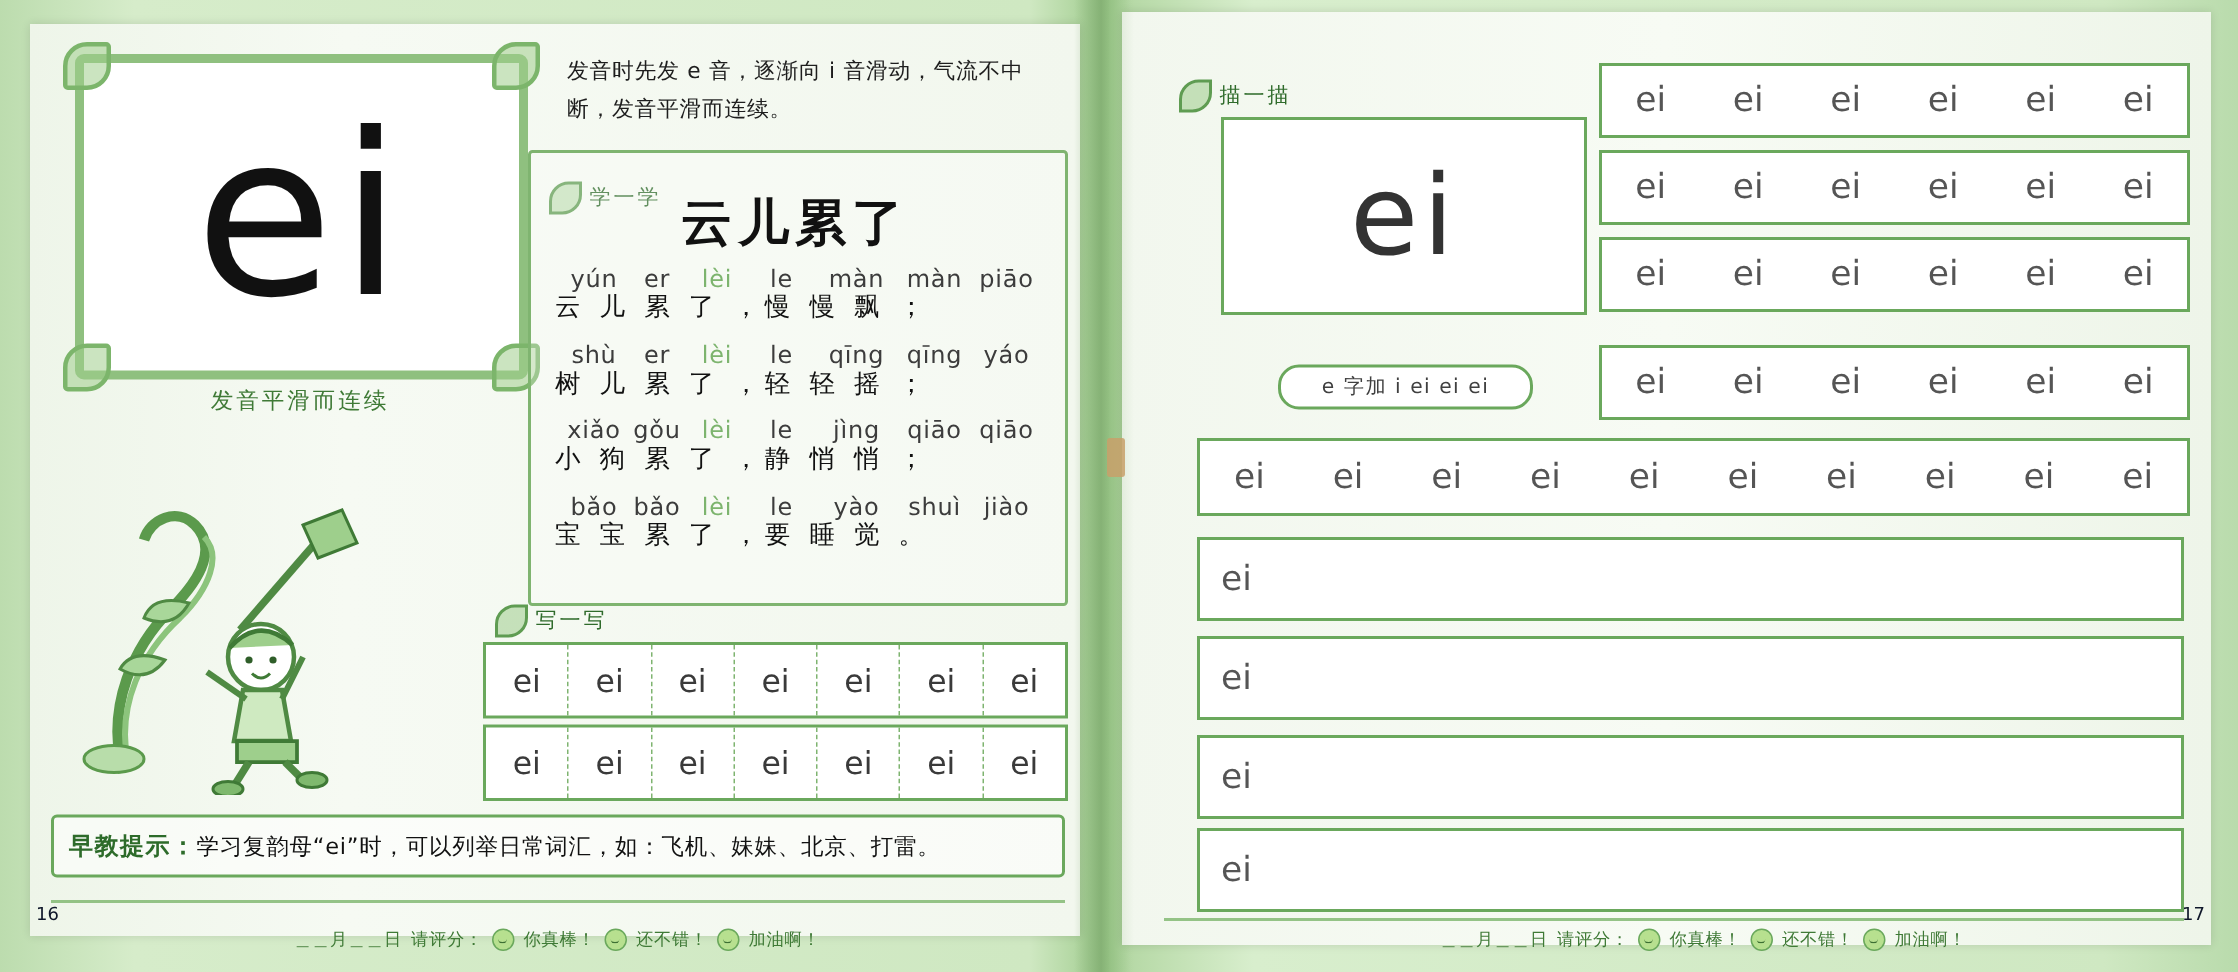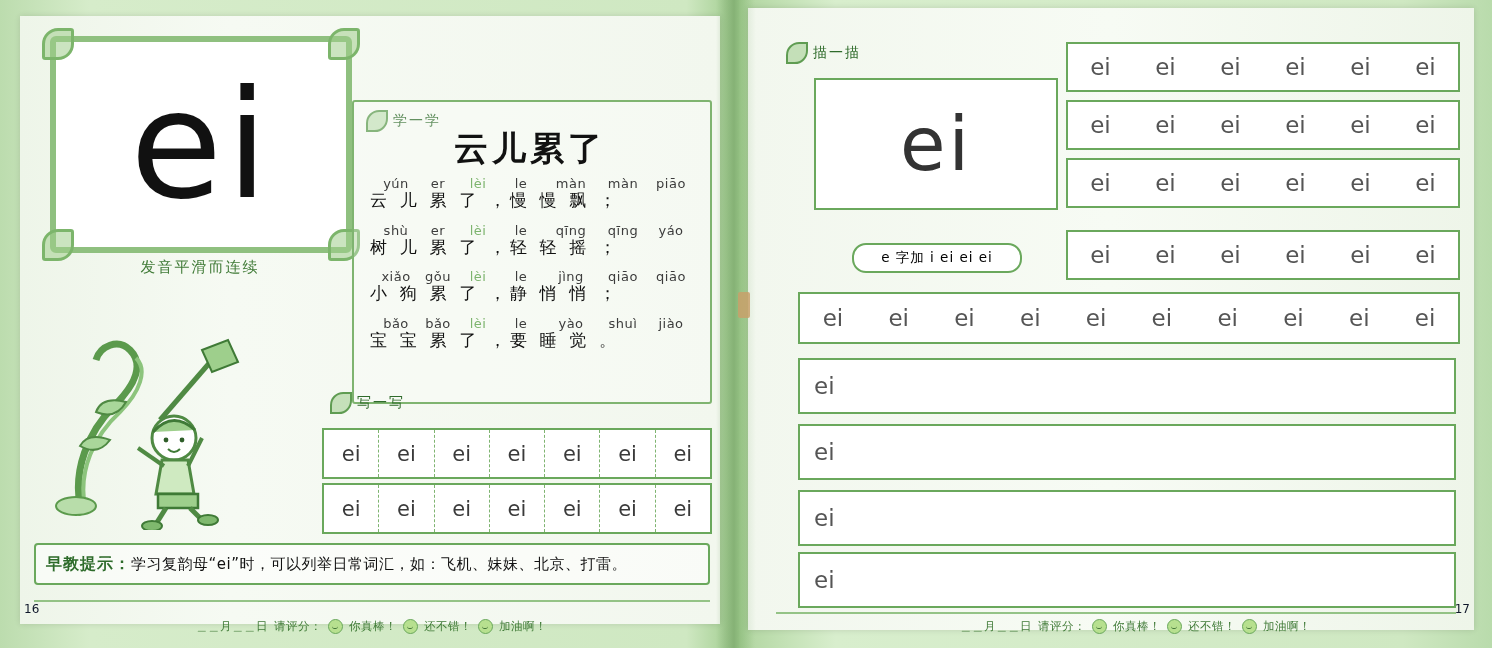--- a/index.html
+++ b/index.html
@@ -58,41 +58,41 @@
     font-size:15px;color:#3f7a36;letter-spacing:2px;
   }
 
   .intro-text{
     position:absolute;left:378px;top:36px;width:330px;
     font-size:14.5px;line-height:1.75;color:#1e1e1e;letter-spacing:.5px;
   }
 
   .tag{
     position:absolute;display:flex;align-items:center;gap:5px;
-    font-size:14px;color:#2f6b2b;letter-spacing:2px;
+    font-size:14px;color:#2f6b2b;letter-spacing:2px;margin-top:11px;
   }
   .tag .leaf{
     width:18px;height:18px;border:2px solid #5f9c52;border-radius:60% 0 60% 0;background:rgba(150,200,130,.5);
   }
   .tag-xueyixue{left:366px;top:110px;}
   .tag-xieyixie{left:330px;top:392px;}
   .tag-miaoyimiao{left:786px;top:42px;}
 
   .poem-box{
     position:absolute;left:352px;top:100px;width:356px;height:300px;
     border:2px solid #7fb470;border-radius:3px;background:rgba(255,255,255,.25);
   }
   .poem-title{
     position:absolute;left:430px;top:126px;width:200px;text-align:center;
     font-size:34px;font-weight:bold;color:#111;letter-spacing:4px;
   }
   .poem-lines{position:absolute;left:370px;top:176px;width:330px;}
   .poem-line{margin-bottom:12px;}
   .pinyin-row{
-    display:flex;gap:0;font-size:13px;color:#3c3c3c;letter-spacing:.5px;
+    display:flex;gap:0;font-size:16px;color:#3c3c3c;letter-spacing:.5px;
     padding-left:4px;
   }
   .pinyin-row span{display:inline-block;text-align:center;}
   .pinyin-row .p1{width:44px}
   .pinyin-row .p2{width:40px}
   .pinyin-row .p3{width:40px;color:#7db46e}
   .pinyin-row .p4{width:46px}
   .pinyin-row .p5{width:54px}
   .pinyin-row .p6{width:50px}
   .pinyin-row .p7{width:46px}
@@ -150,21 +150,21 @@
   
   .trace-big{
     position:absolute;left:814px;top:78px;width:240px;height:128px;
     border:2px solid #6aa85c;background:#fff;display:flex;align-items:center;justify-content:center;
   }
   .trace-big span{font-size:74px;color:#333;letter-spacing:3px;}
   .tip-pill{
     position:absolute;left:852px;top:243px;width:166px;height:26px;
     border:2px solid #6aa85c;border-radius:14px;background:#fff;
     display:flex;align-items:center;justify-content:center;
-    font-size:13.5px;color:#000000;letter-spacing:1px;
+    font-size:13.5px;color:#404040;letter-spacing:1px;
   }
   .strip{
     position:absolute;border:2px solid #6aa85c;background:#fff;
     display:flex;align-items:center;
   }
   .strip .letters{
     display:flex;width:100%;justify-content:space-around;align-items:center;
     font-size:23px;color:#555;
   }
   .strip-top{left:1066px;width:390px;height:46px;}
@@ -191,20 +191,21 @@
 
   <div class="letter-frame">
     <div class="corner tl"></div>
     <div class="corner tr"></div>
     <div class="corner bl"></div>
     <div class="corner br"></div>
     <div class="big-letter">ei</div>
   </div>
   <div class="caption-under">发音平滑而连续</div>
 
+  <div class="intro-text">发音时先发 e 音，逐渐向 i 音滑动，气流不中断，发音平滑而连续。</div>
 
   <div class="tag tag-xueyixue">
     <span class="leaf"></span>
     <span>学一学</span>
   </div>
 
   <div class="poem-box"></div>
   <div class="poem-title">云儿累了</div>
 
   <div class="poem-lines">

